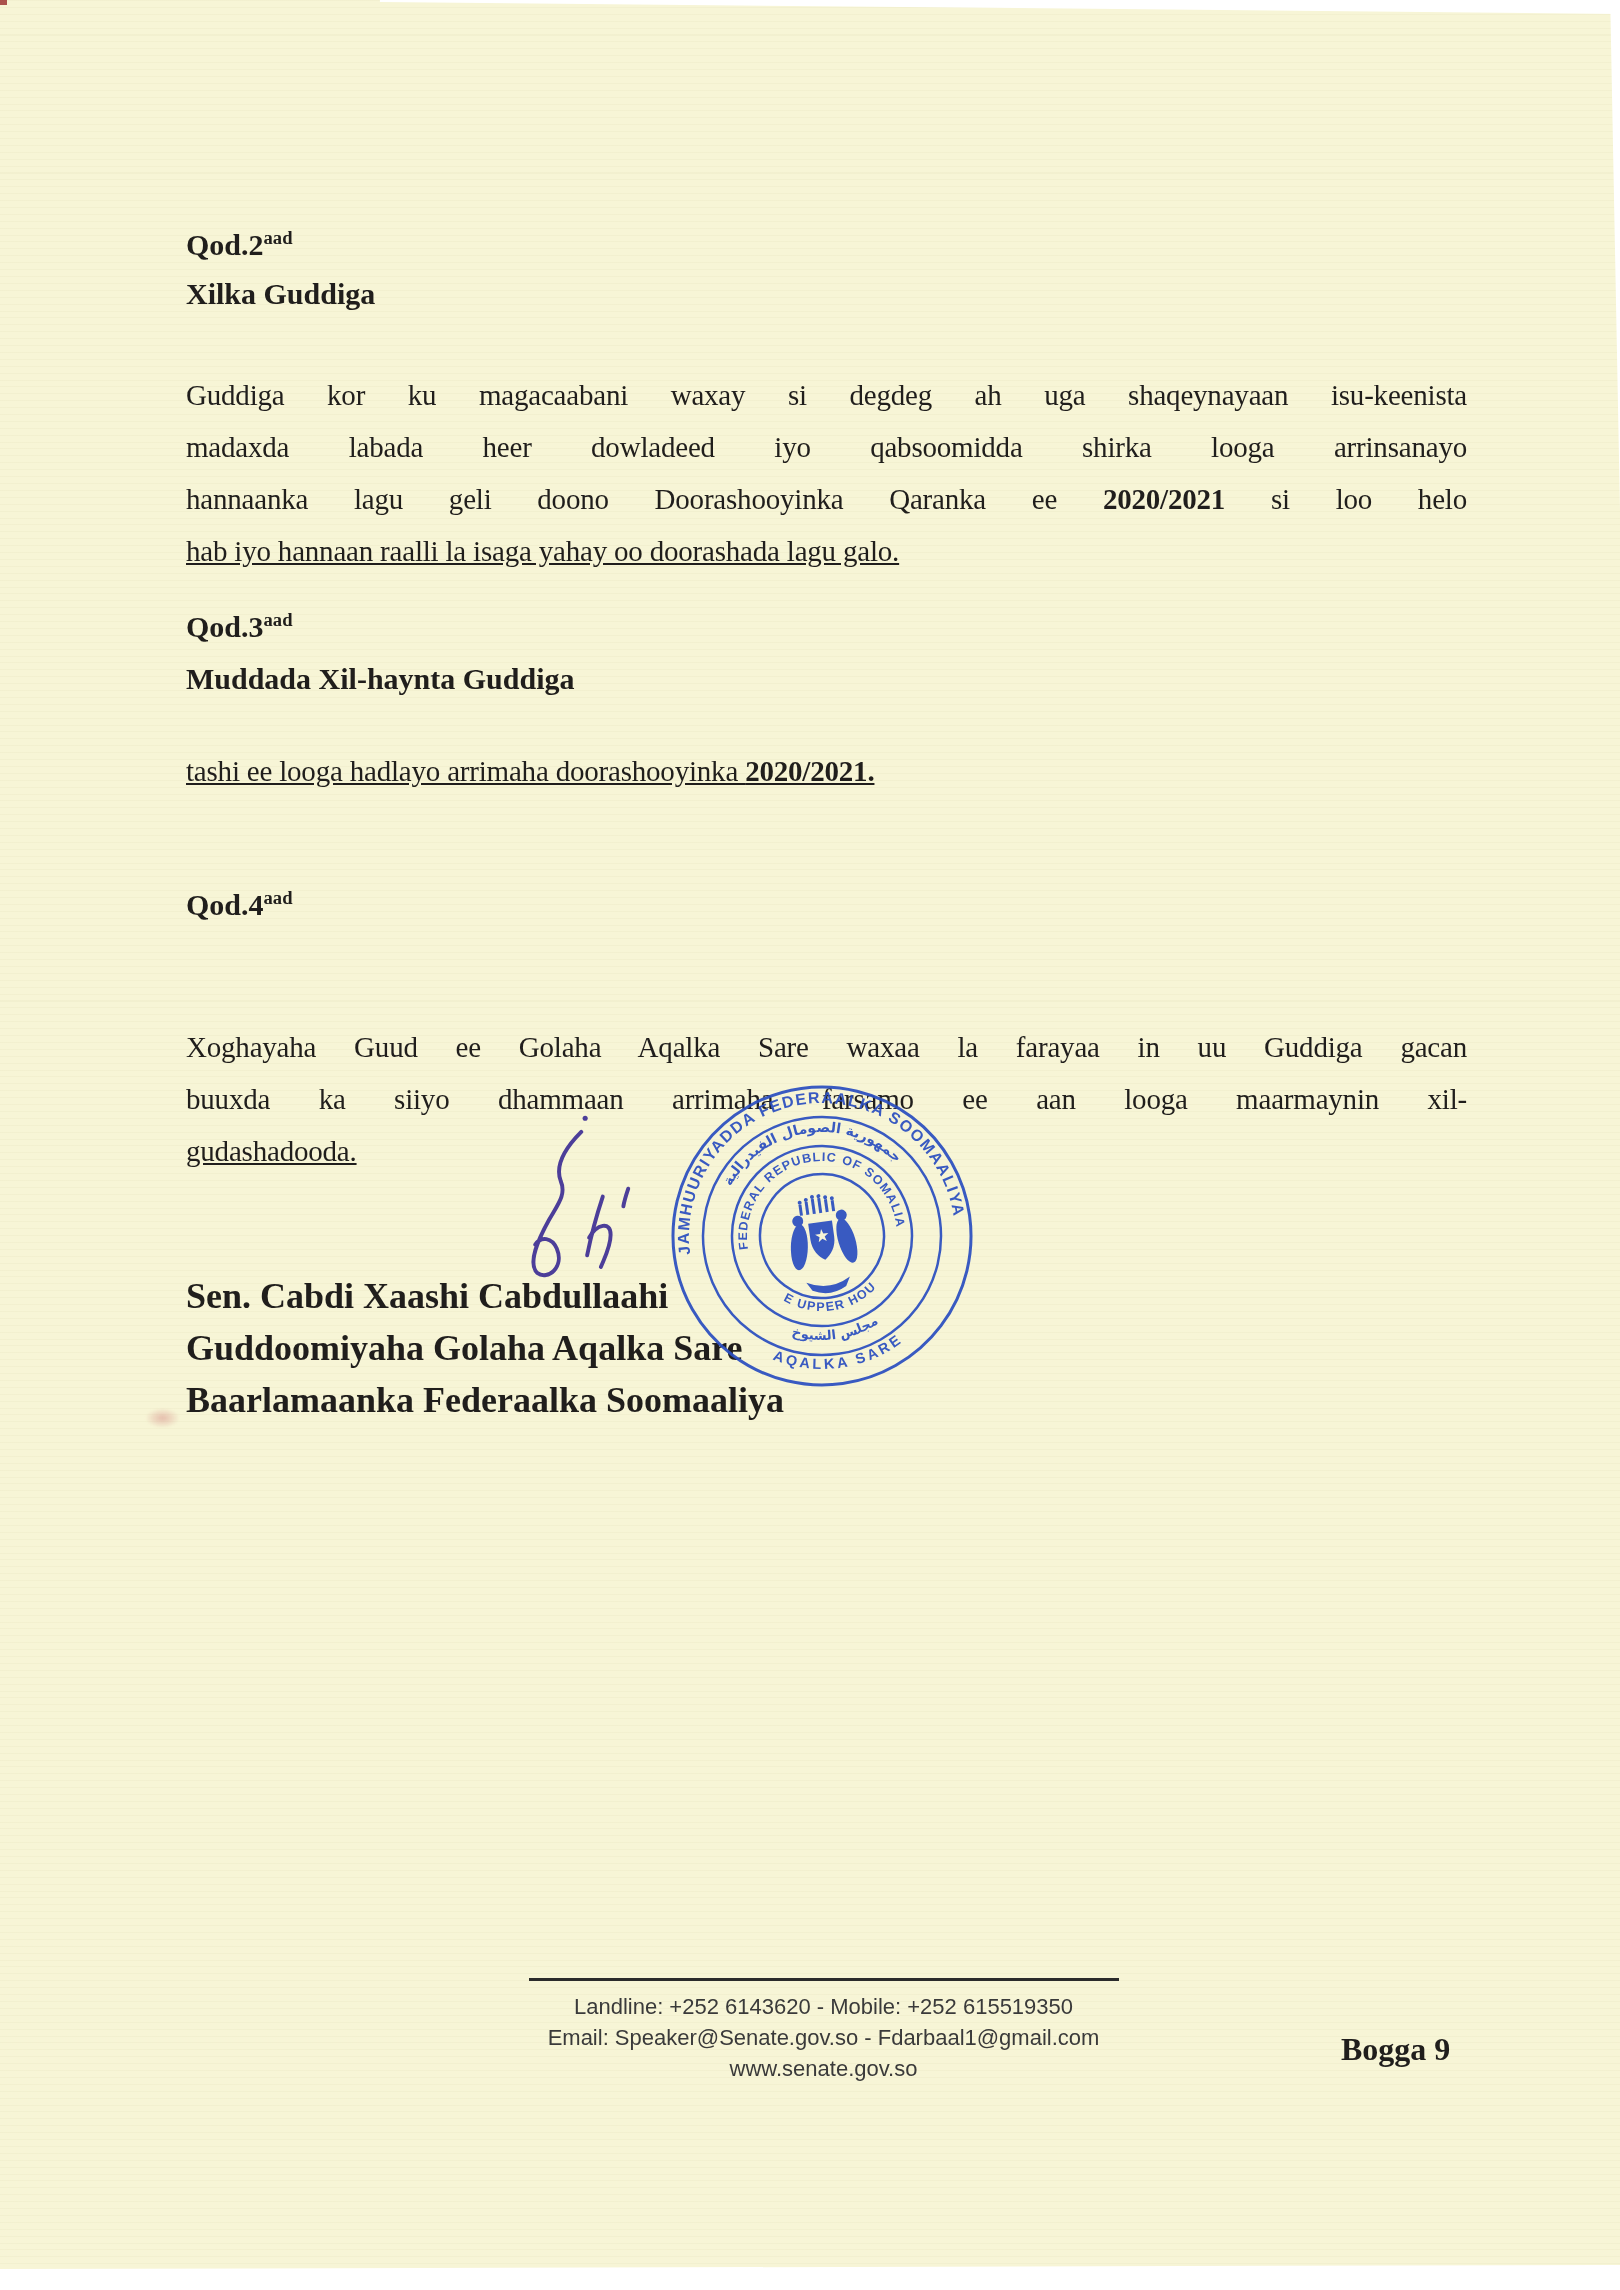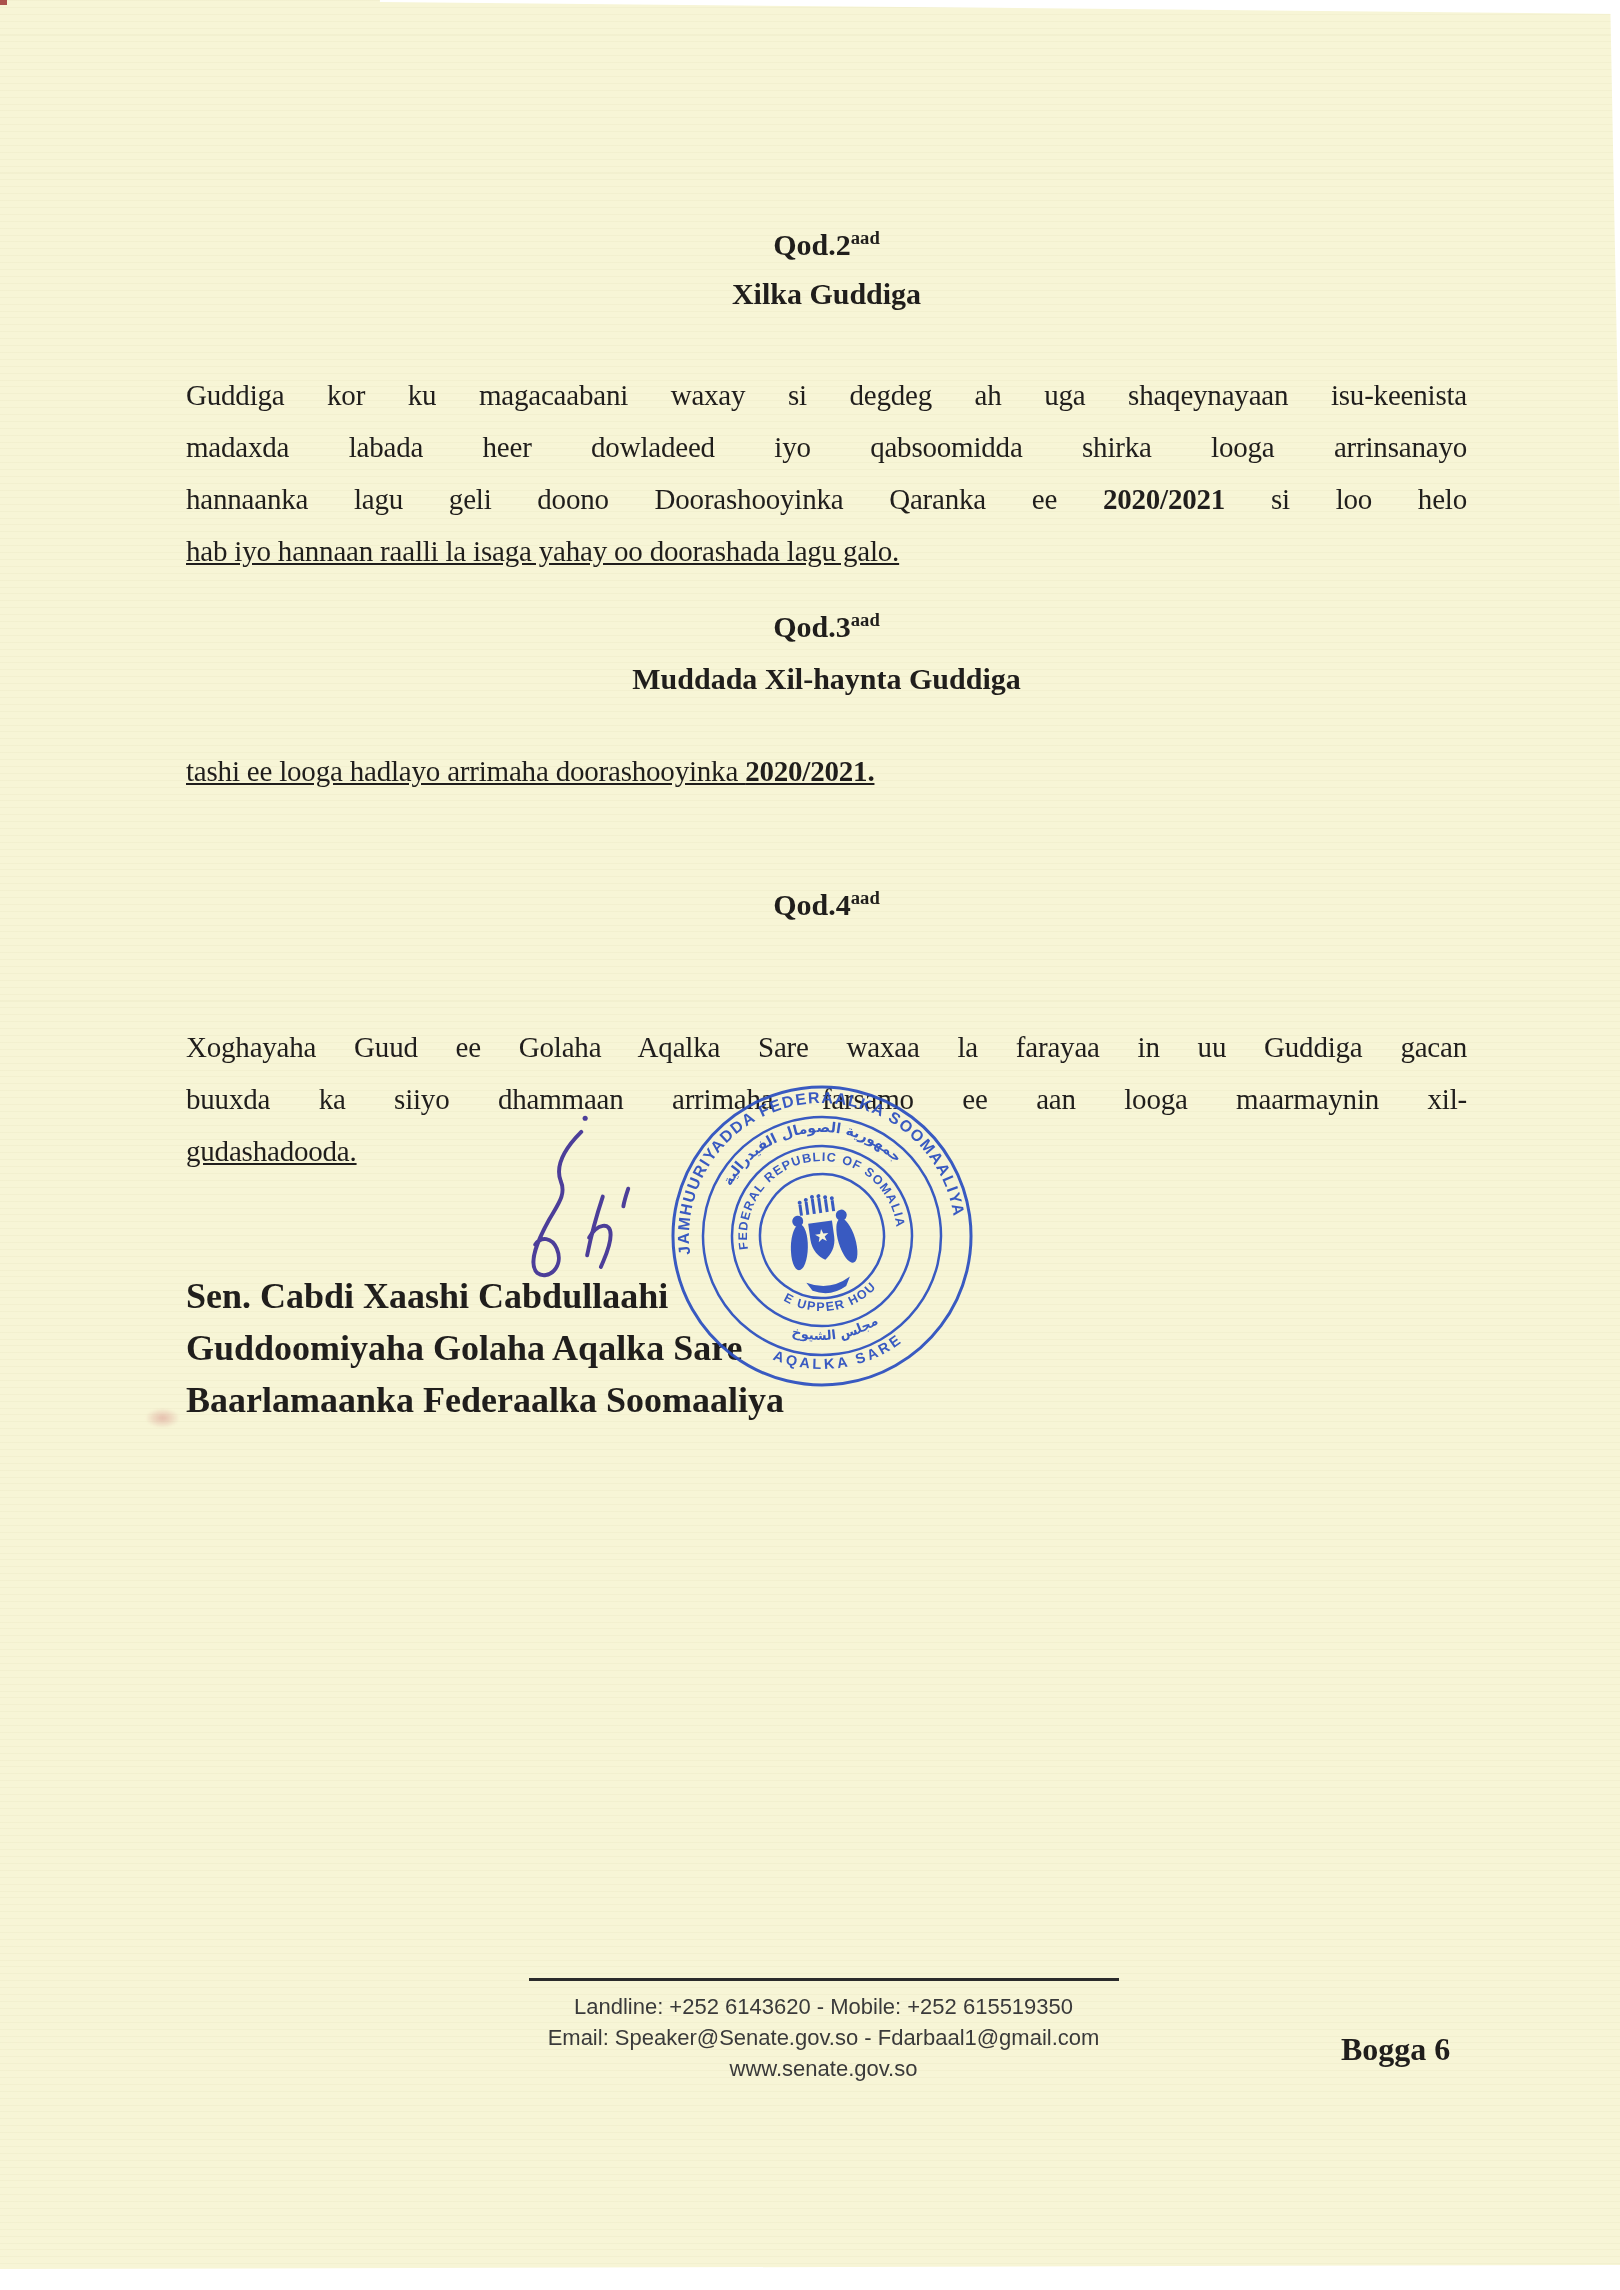--- a/index.html
+++ b/index.html
@@ -13,21 +13,21 @@
   }
   
   .white-top{position:absolute;left:380px;top:-15.7px;width:1274px;height:17.6px;background:#fff;transform:rotate(0.55deg);transform-origin:left center;}
   .white-right{position:absolute;right:0;top:0;width:9.8px;height:510px;background:#fff;clip-path:polygon(100% 0,0 0,100% 100%);}
   .white-bottom{position:absolute;left:-7.8px;top:2267px;width:1637px;height:33px;background:#fff;transform:rotate(-0.15deg);}
   .red-speck{position:absolute;left:0;top:0;width:6.9px;height:4.9px;background:#9e3434;opacity:.85;}
   .pink-smudge{position:absolute;left:145px;top:1408px;width:35px;height:19.6px;border-radius:50%;
     background:radial-gradient(ellipse at center, rgba(207,122,122,0.45), rgba(207,122,122,0) 70%);filter:blur(1px);}
   
   .col{position:absolute;left:186px;width:1281px;}
-  .sec-head{text-align:center;font-weight:bold;font-size:30px;line-height:39px;}
+  .sec-head{text-align:left;font-weight:bold;font-size:30px;line-height:39px;}
   .sec-head sup{font-size:18.6px;font-weight:bold;}
   .para .jline{font-size:29px;letter-spacing:-0.2px;line-height:52px;height:52px;text-align:justify;text-align-last:justify;white-space:nowrap;}
   .para .jline.last{text-align-last:left;text-decoration:underline;}
   .para .jline span{white-space:normal;margin-top:16px;}
   .jline .b{font-weight:bold;}
   .sig-block{font-weight:bold;font-size:36px;line-height:52px;}
   
   .stamp{position:absolute;left:670px;top:1084px;width:304px;height:304px;transform:rotate(-8deg);opacity:.93;color:var(--stamp_blue,#2b4fc0);z-index:3;}
   .stamp text{fill:currentColor;font-weight:bold;font-family:"Liberation Sans",sans-serif;}
   .stamp .arabic{font-family:"DejaVu Sans",sans-serif;font-weight:bold;}
@@ -138,16 +138,16 @@
     <div>Guddoomiyaha Golaha Aqalka Sare</div>
     <div>Baarlamaanka Federaalka Soomaaliya</div>
   </div>
 
   <div class="footer">
     <div class="footer-rule"></div>
     <div class="fline">Landline: +252 6143620 - Mobile: +252 615519350</div>
     <div class="fline">Email: Speaker@Senate.gov.so - Fdarbaal1@gmail.com</div>
     <div class="fline">www.senate.gov.so</div>
   </div>
-  <div class="bogga">Bogga 6</div>
+  <div class="bogga">Bogga 9</div>
 
 </div>
 
 
 </body></html>

